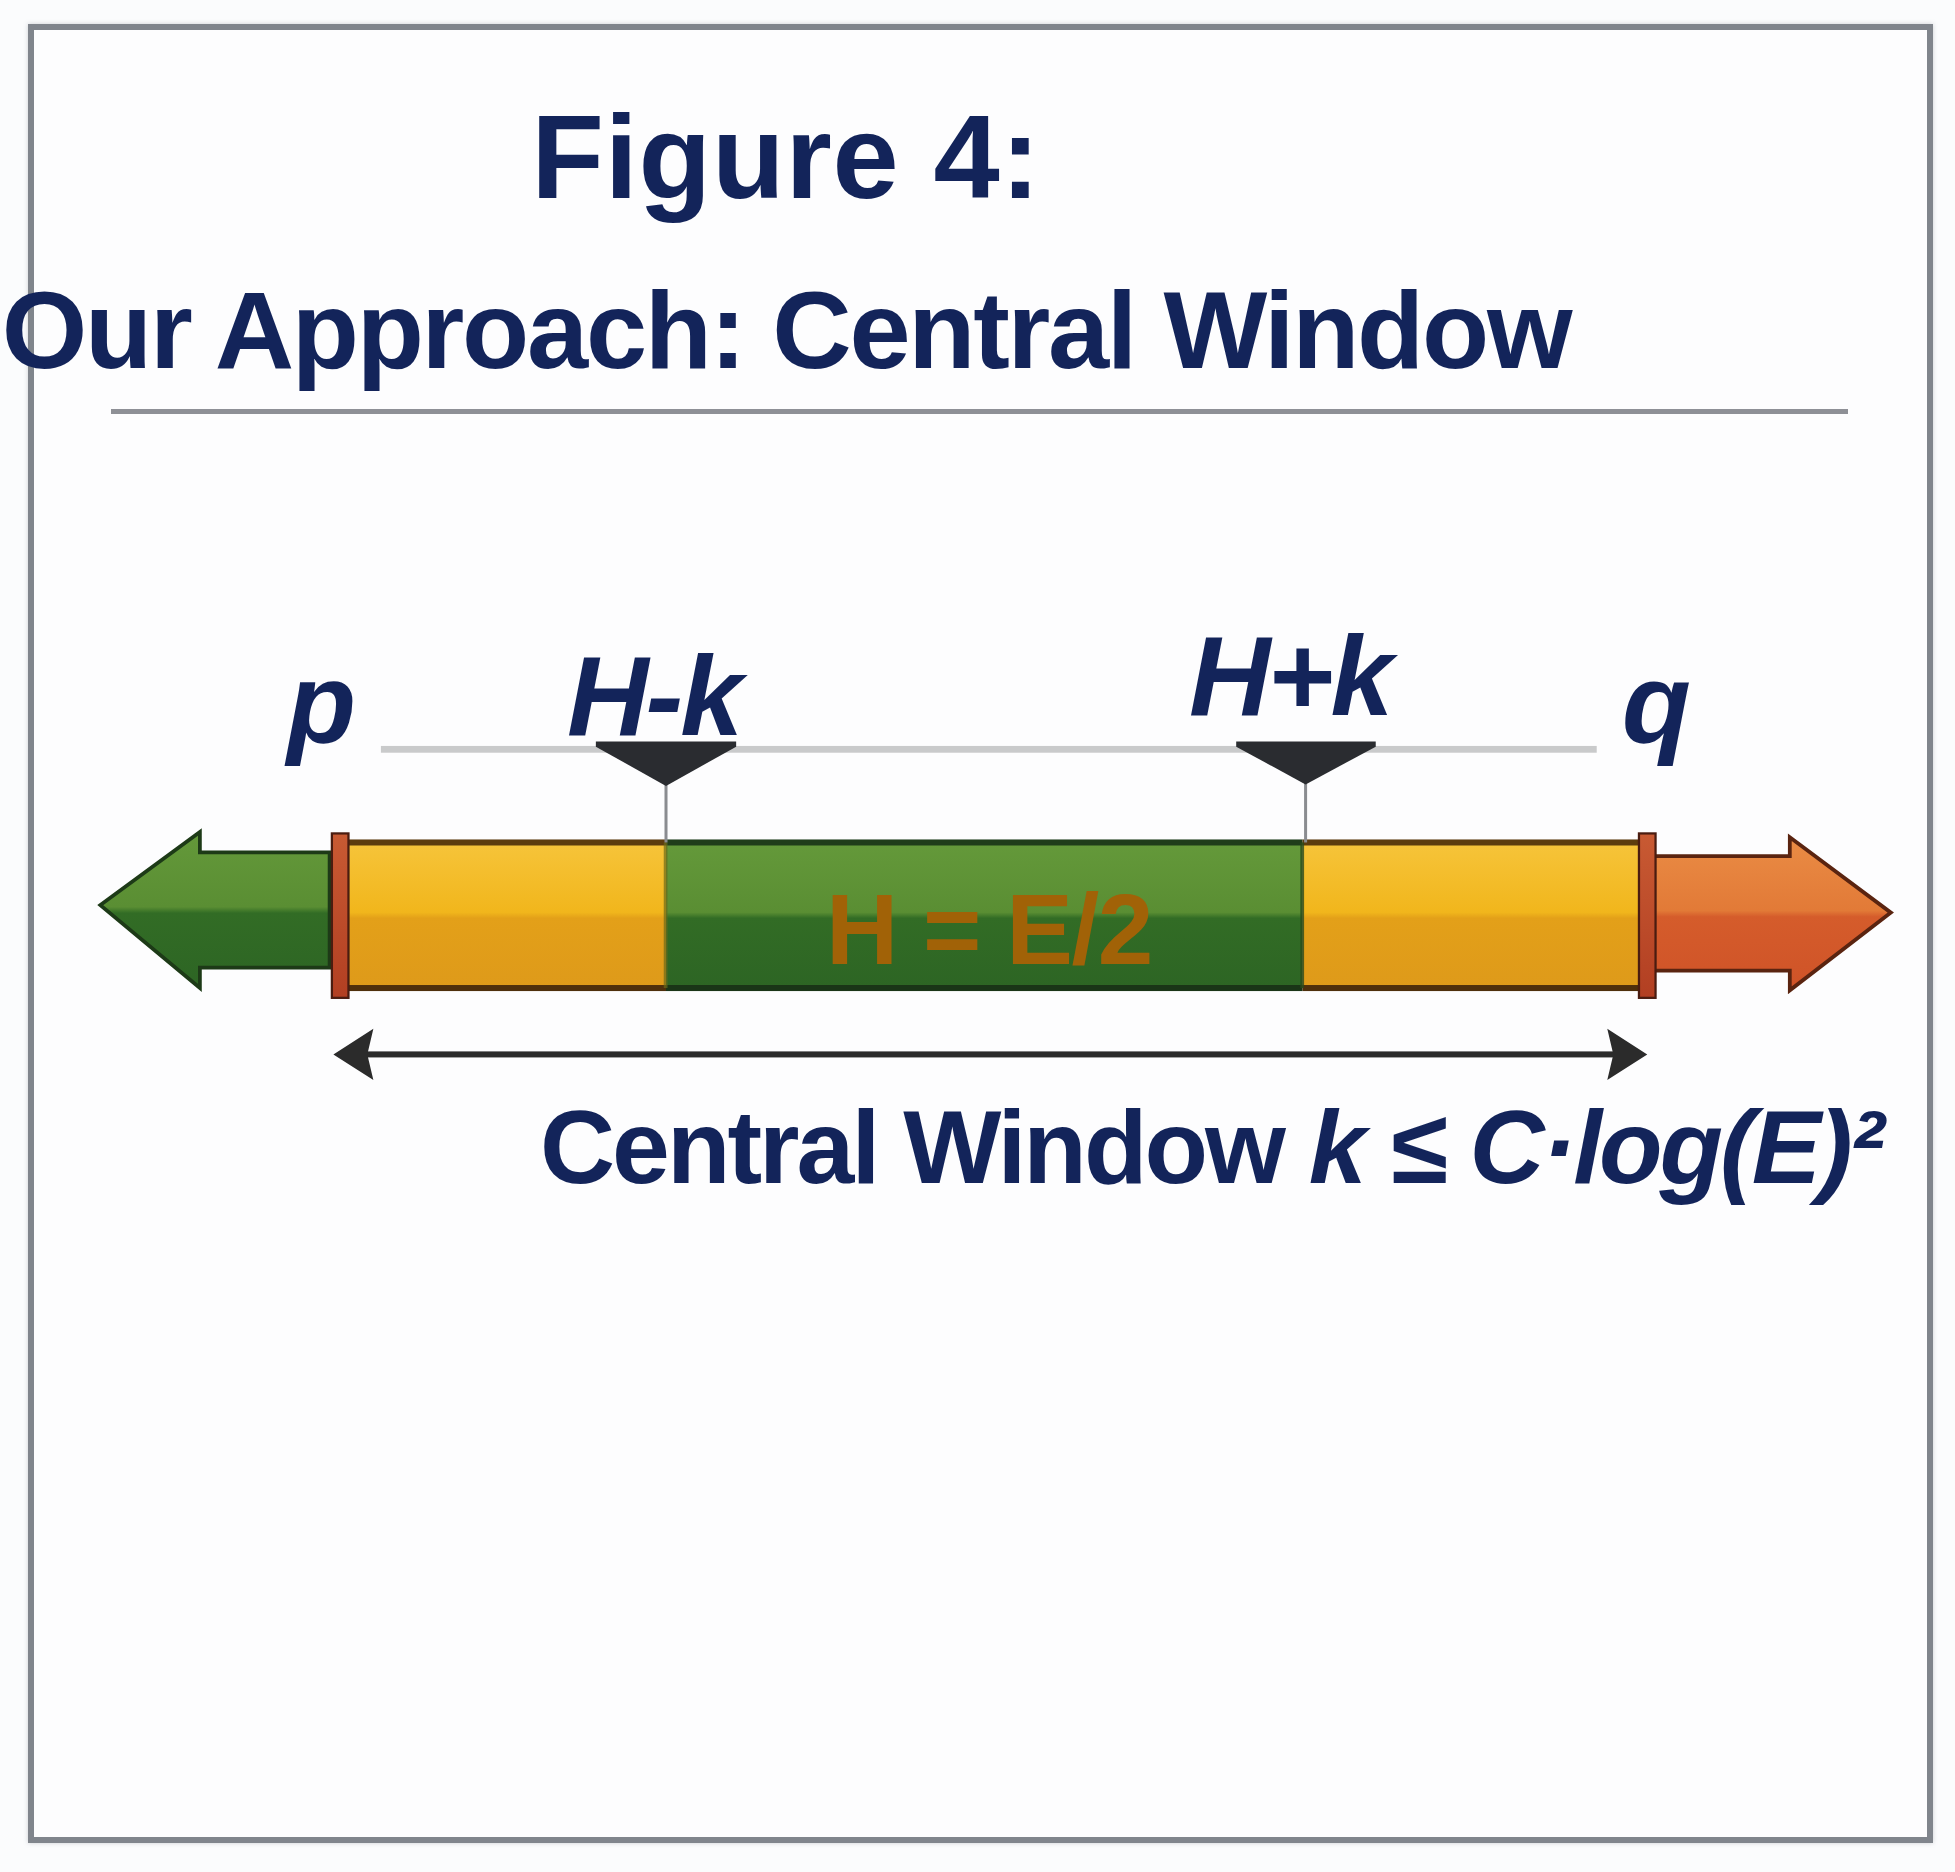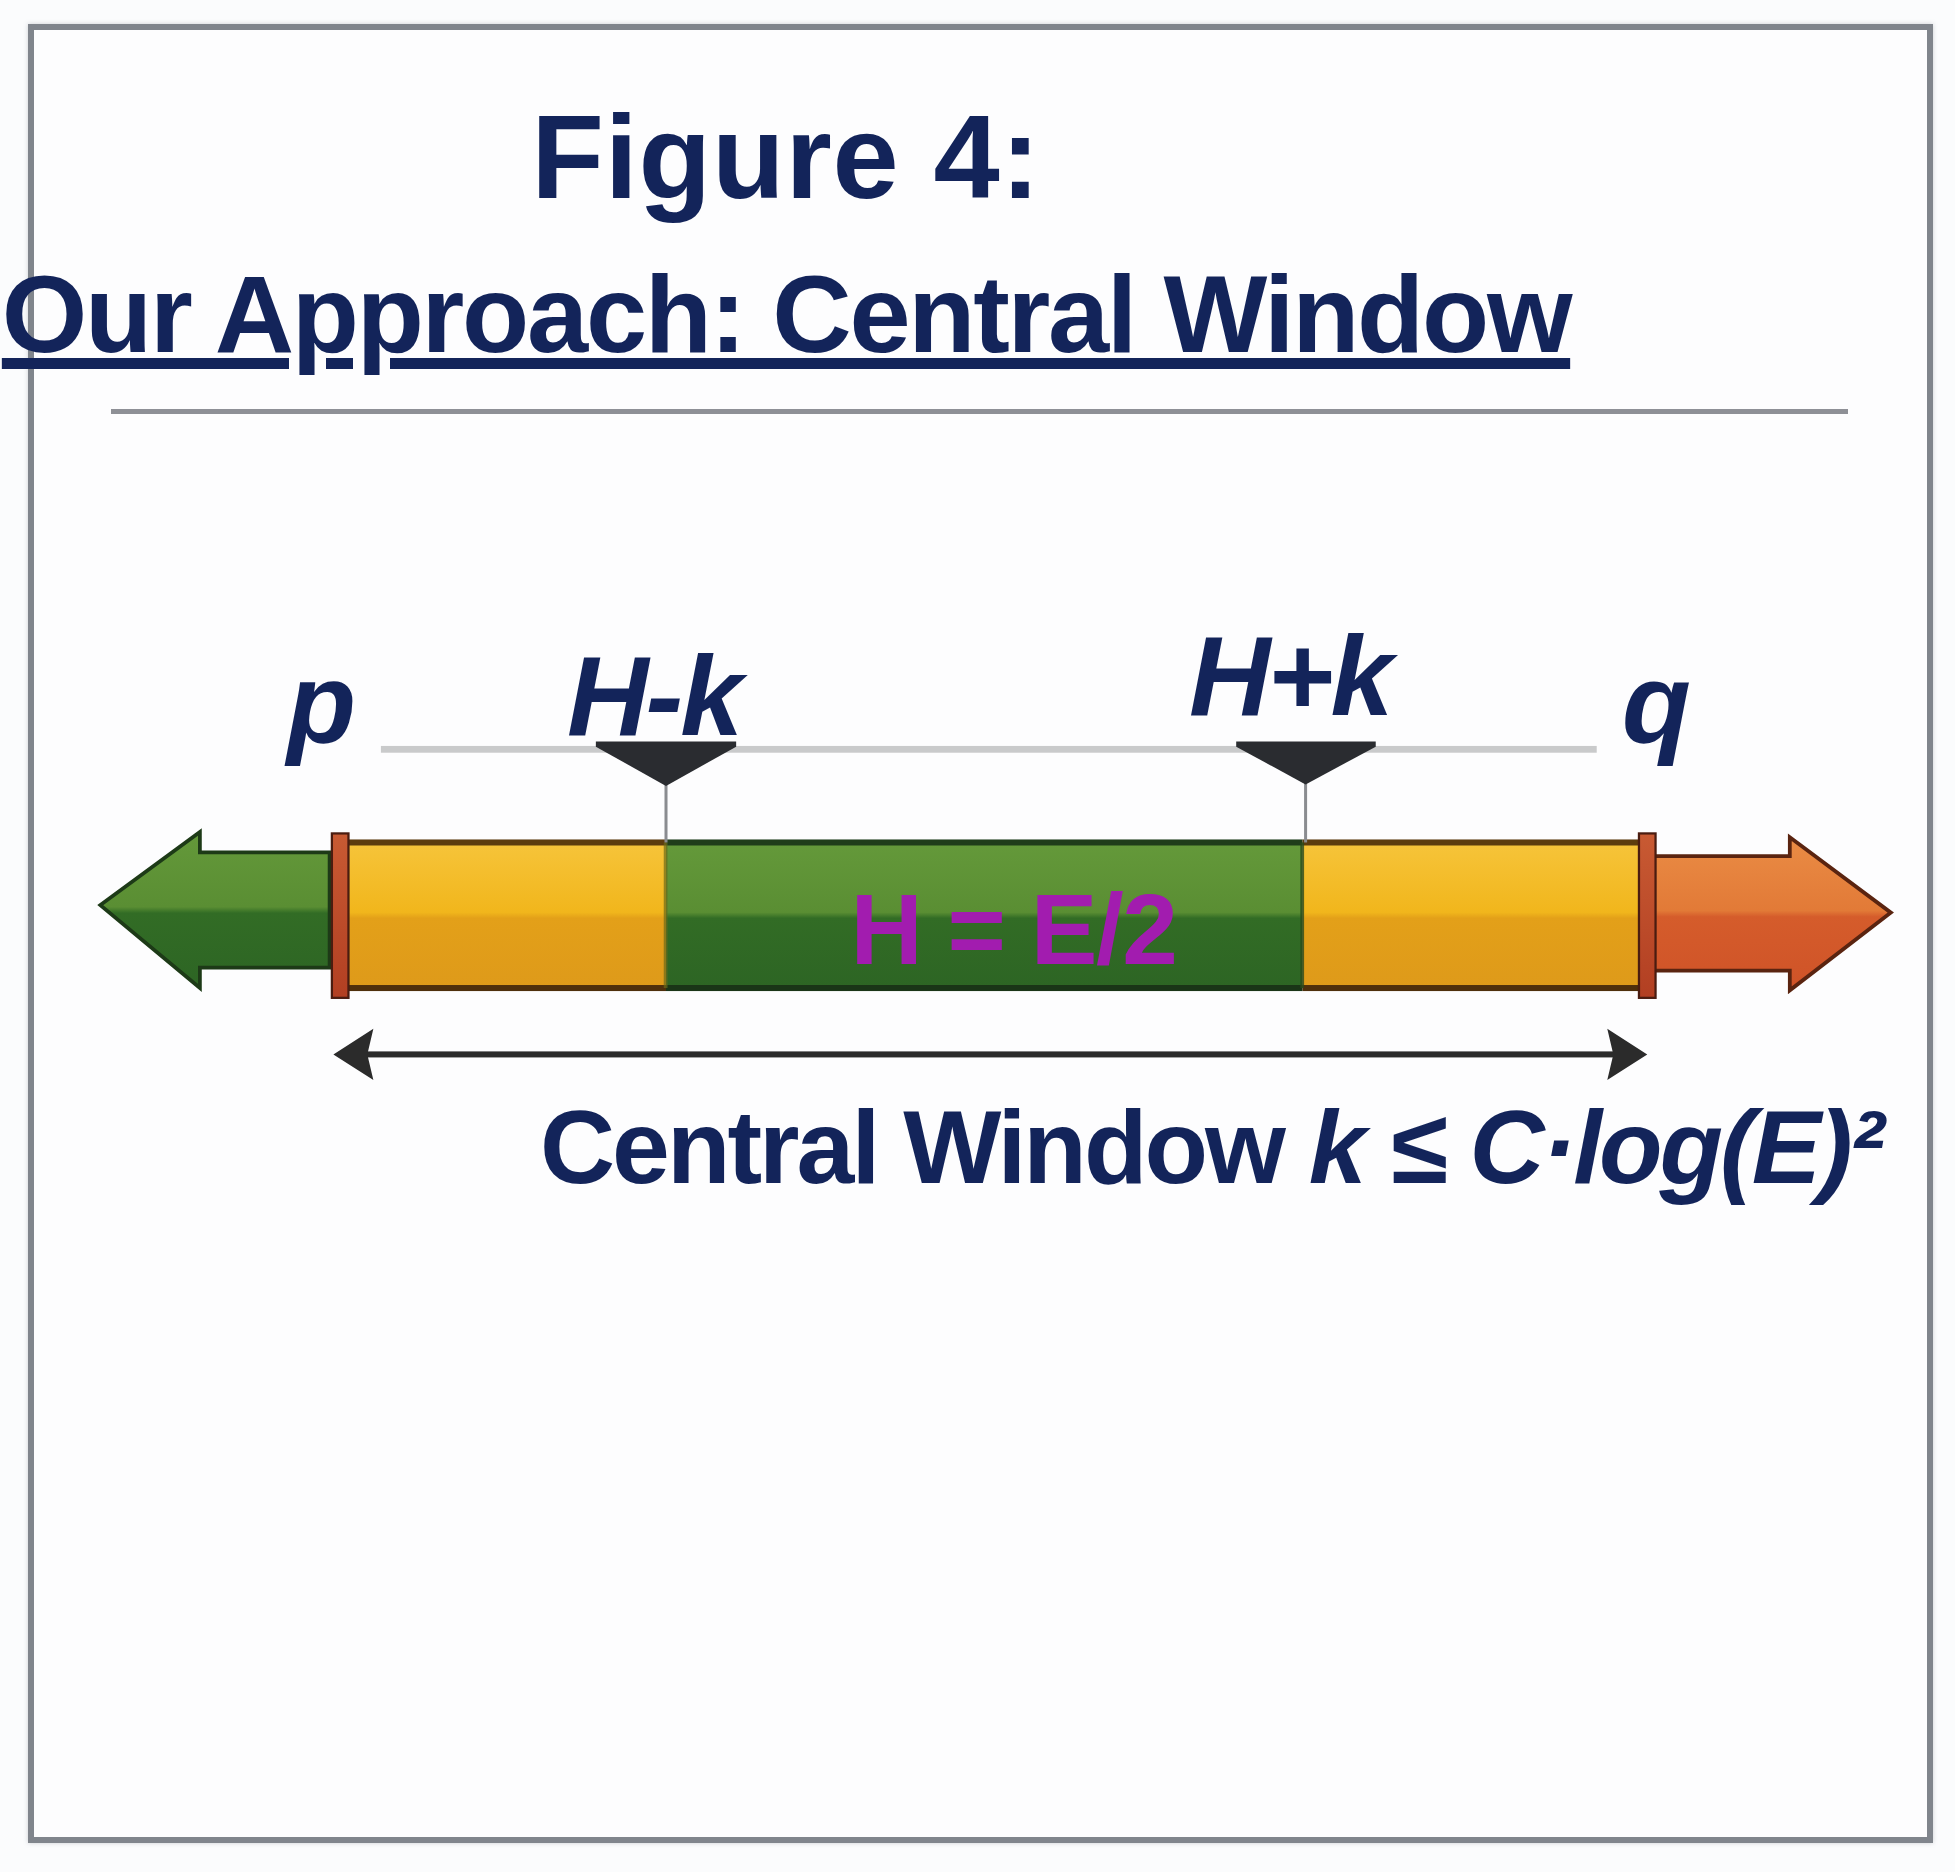--- a/index.html
+++ b/index.html
@@ -34,25 +34,24 @@
       white-space: nowrap;
       margin: 0;
     }
     .title-main {
       top: 89px;
       font-size: 119px;
       line-height: 136px;
       letter-spacing: 0.8px;
     }
     .title-sub {
-      top: 250px;
+      top: 266px;
       font-size: 110px;
       line-height: 128px;
       letter-spacing: -2.3px;
-      text-decoration: underline;
     }
     .divider {
       position: absolute;
       left: 111px;
       top: 409px;
       width: 1737px;
       height: 4.5px;
       background: #8e9096;
     }
     .lbl {
@@ -70,25 +69,25 @@
 
     .diagram-svg {
       position: absolute;
       left: 0;
       top: 0;
       width: 1955px;
       height: 1872px;
     }
     .center-label {
       position: absolute;
-      left: 844px;
+      left: 826px;
       top: 879px;
       width: 339px;
-      text-align: center;
-      color: #a21caf;
+      text-align: left;
+      color: #a16207;
       font-weight: bold;
       font-size: 100px;
       line-height: 1;
       letter-spacing: -1.5px;
       white-space: nowrap;
     }
     .caption {
       position: absolute;
       left: 507px;
       top: 1095px;

